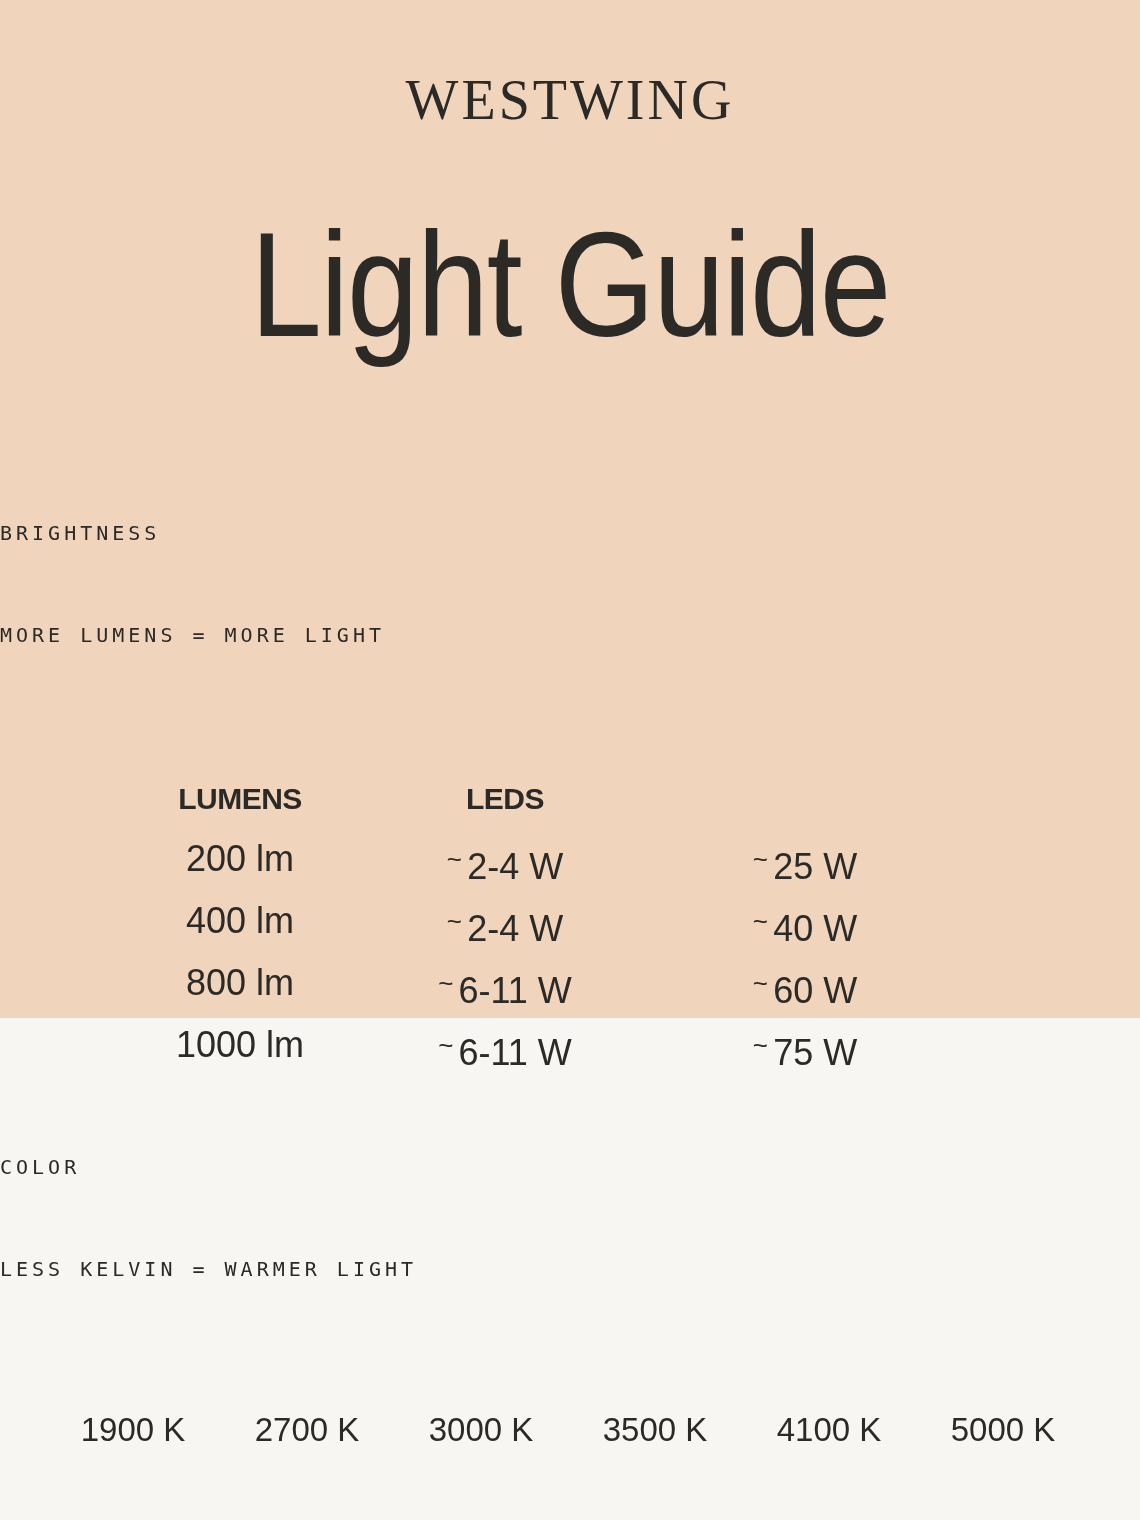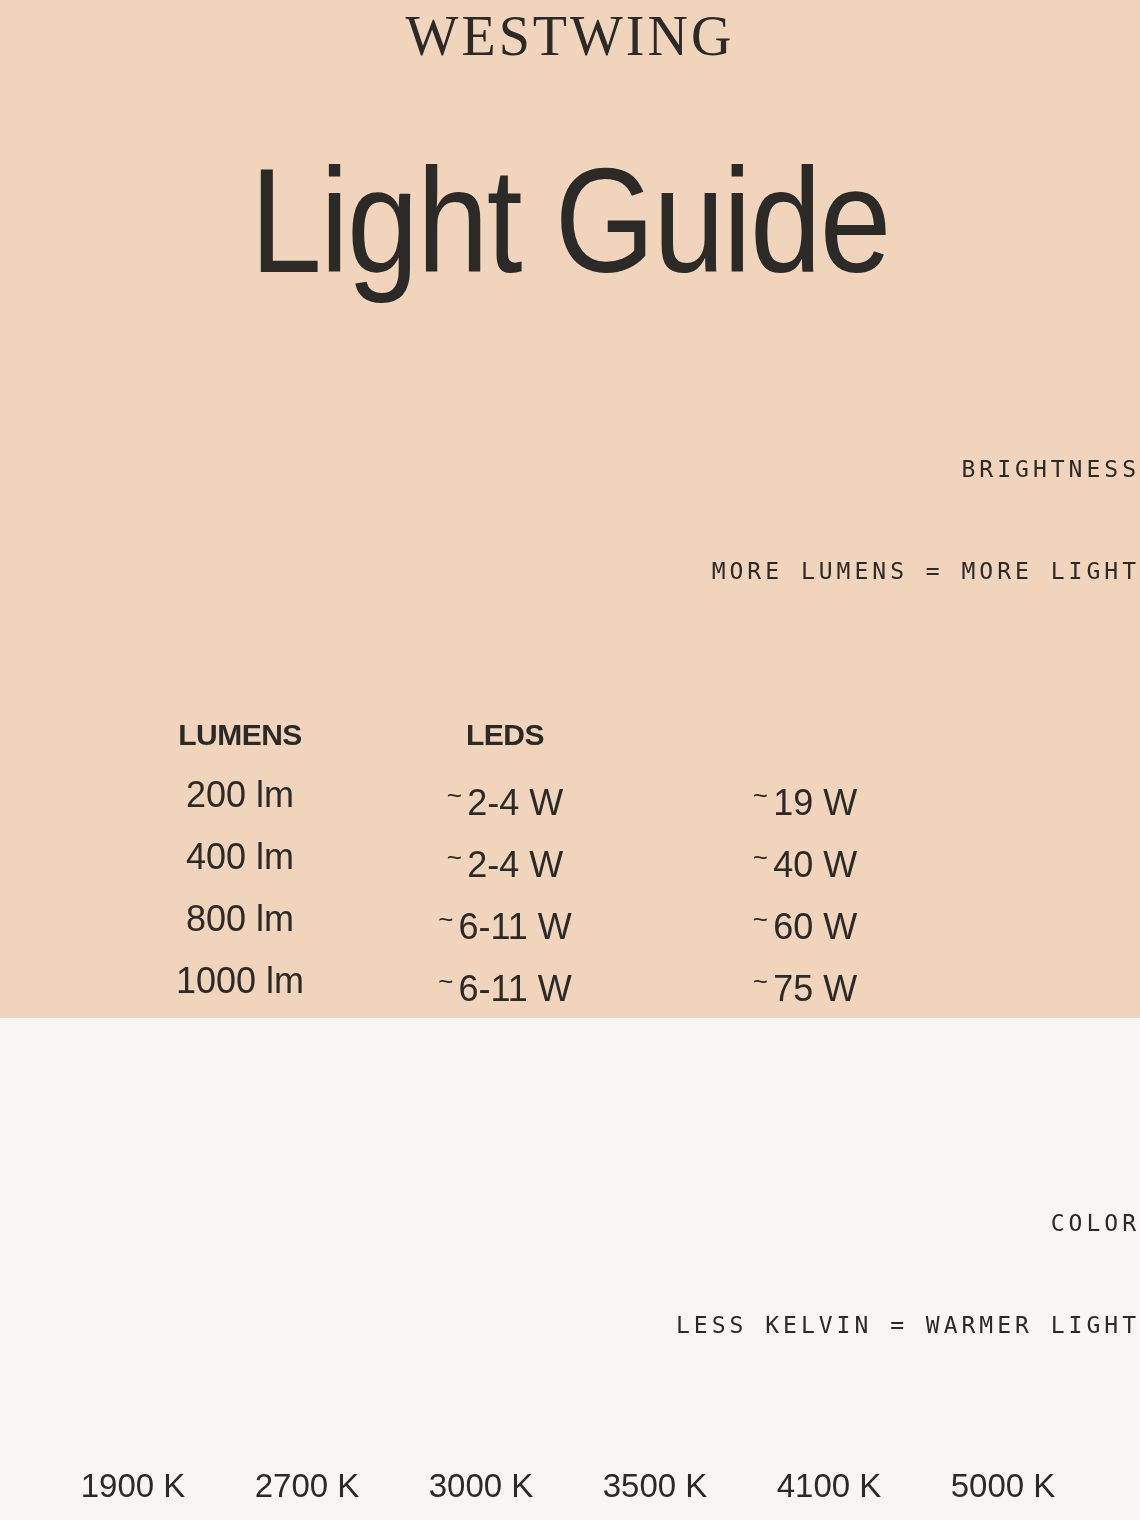--- a/index.html
+++ b/index.html
@@ -4,36 +4,36 @@
 <style>
   html, body { margin: 0; padding: 0; background: #ffffff; }
   .page {
     width: 1140px; height: 1520px; position: relative; overflow: hidden;
     font-family: "Liberation Sans", sans-serif; color: #2B2A27;
   }
   .panel-top { height: 1018px; background: #F0D4BC; }
   .panel-bottom { height: 502px; background: #F7F6F2; }
 
   .brand {
-    text-align: center;
+    padding-top: 64px; text-align: center;
     font-family: "Liberation Serif", serif;
     font-size: 56px; line-height: 72px; letter-spacing: 3px; font-weight: 400;
   }
   .title {
     margin: 69px 0 0 0; text-align: center; font-weight: 400;
     font-size: 148px; line-height: 160px; letter-spacing: -2px;
     transform: scaleX(0.87); transform-origin: 50% 50%;
   }
   .mono-heading {
     font-family: "DejaVu Sans Mono", monospace;
-    font-size: 23px; line-height: 34px; letter-spacing: 4px;
-    text-align: right; white-space: pre;
+    font-size: 20px; line-height: 34px; letter-spacing: 4px;
+    text-align: left; white-space: pre;
   }
   .panel-top .mono-heading { margin-top: 83px; }
-  .panel-bottom .mono-heading { padding-top: 120px; }
+  .panel-bottom .mono-heading { padding-top: 64px; }
 
   .lumens-table { margin-left: 100px; width: 880px; }
   .t-head {
     display: grid; grid-template-columns: 280px 250px 350px;
     margin-top: 60px; line-height: 38px;
     font-size: 30px; font-weight: 700; letter-spacing: -0.5px; text-align: center;
   }
   .t-rows { margin-top: 14px; }
   .t-row {
     display: grid; grid-template-columns: 280px 250px 350px;
@@ -63,21 +63,21 @@
 
     <div class="lumens-table">
       <div class="t-head">
         <div>LUMENS</div>
         <div>LEDS</div>
       </div>
       <div class="t-rows">
           <div class="t-row">
             <div>200 lm</div>
             <div><span class="approx">~</span><span>2-4 W</span></div>
-            <div><span class="approx">~</span><span>19 W</span></div>
+            <div><span class="approx">~</span><span>25 W</span></div>
           </div>
           <div class="t-row">
             <div>400 lm</div>
             <div><span class="approx">~</span><span>2-4 W</span></div>
             <div><span class="approx">~</span><span>40 W</span></div>
           </div>
           <div class="t-row">
             <div>800 lm</div>
             <div><span class="approx">~</span><span>6-11 W</span></div>
             <div><span class="approx">~</span><span>60 W</span></div>

